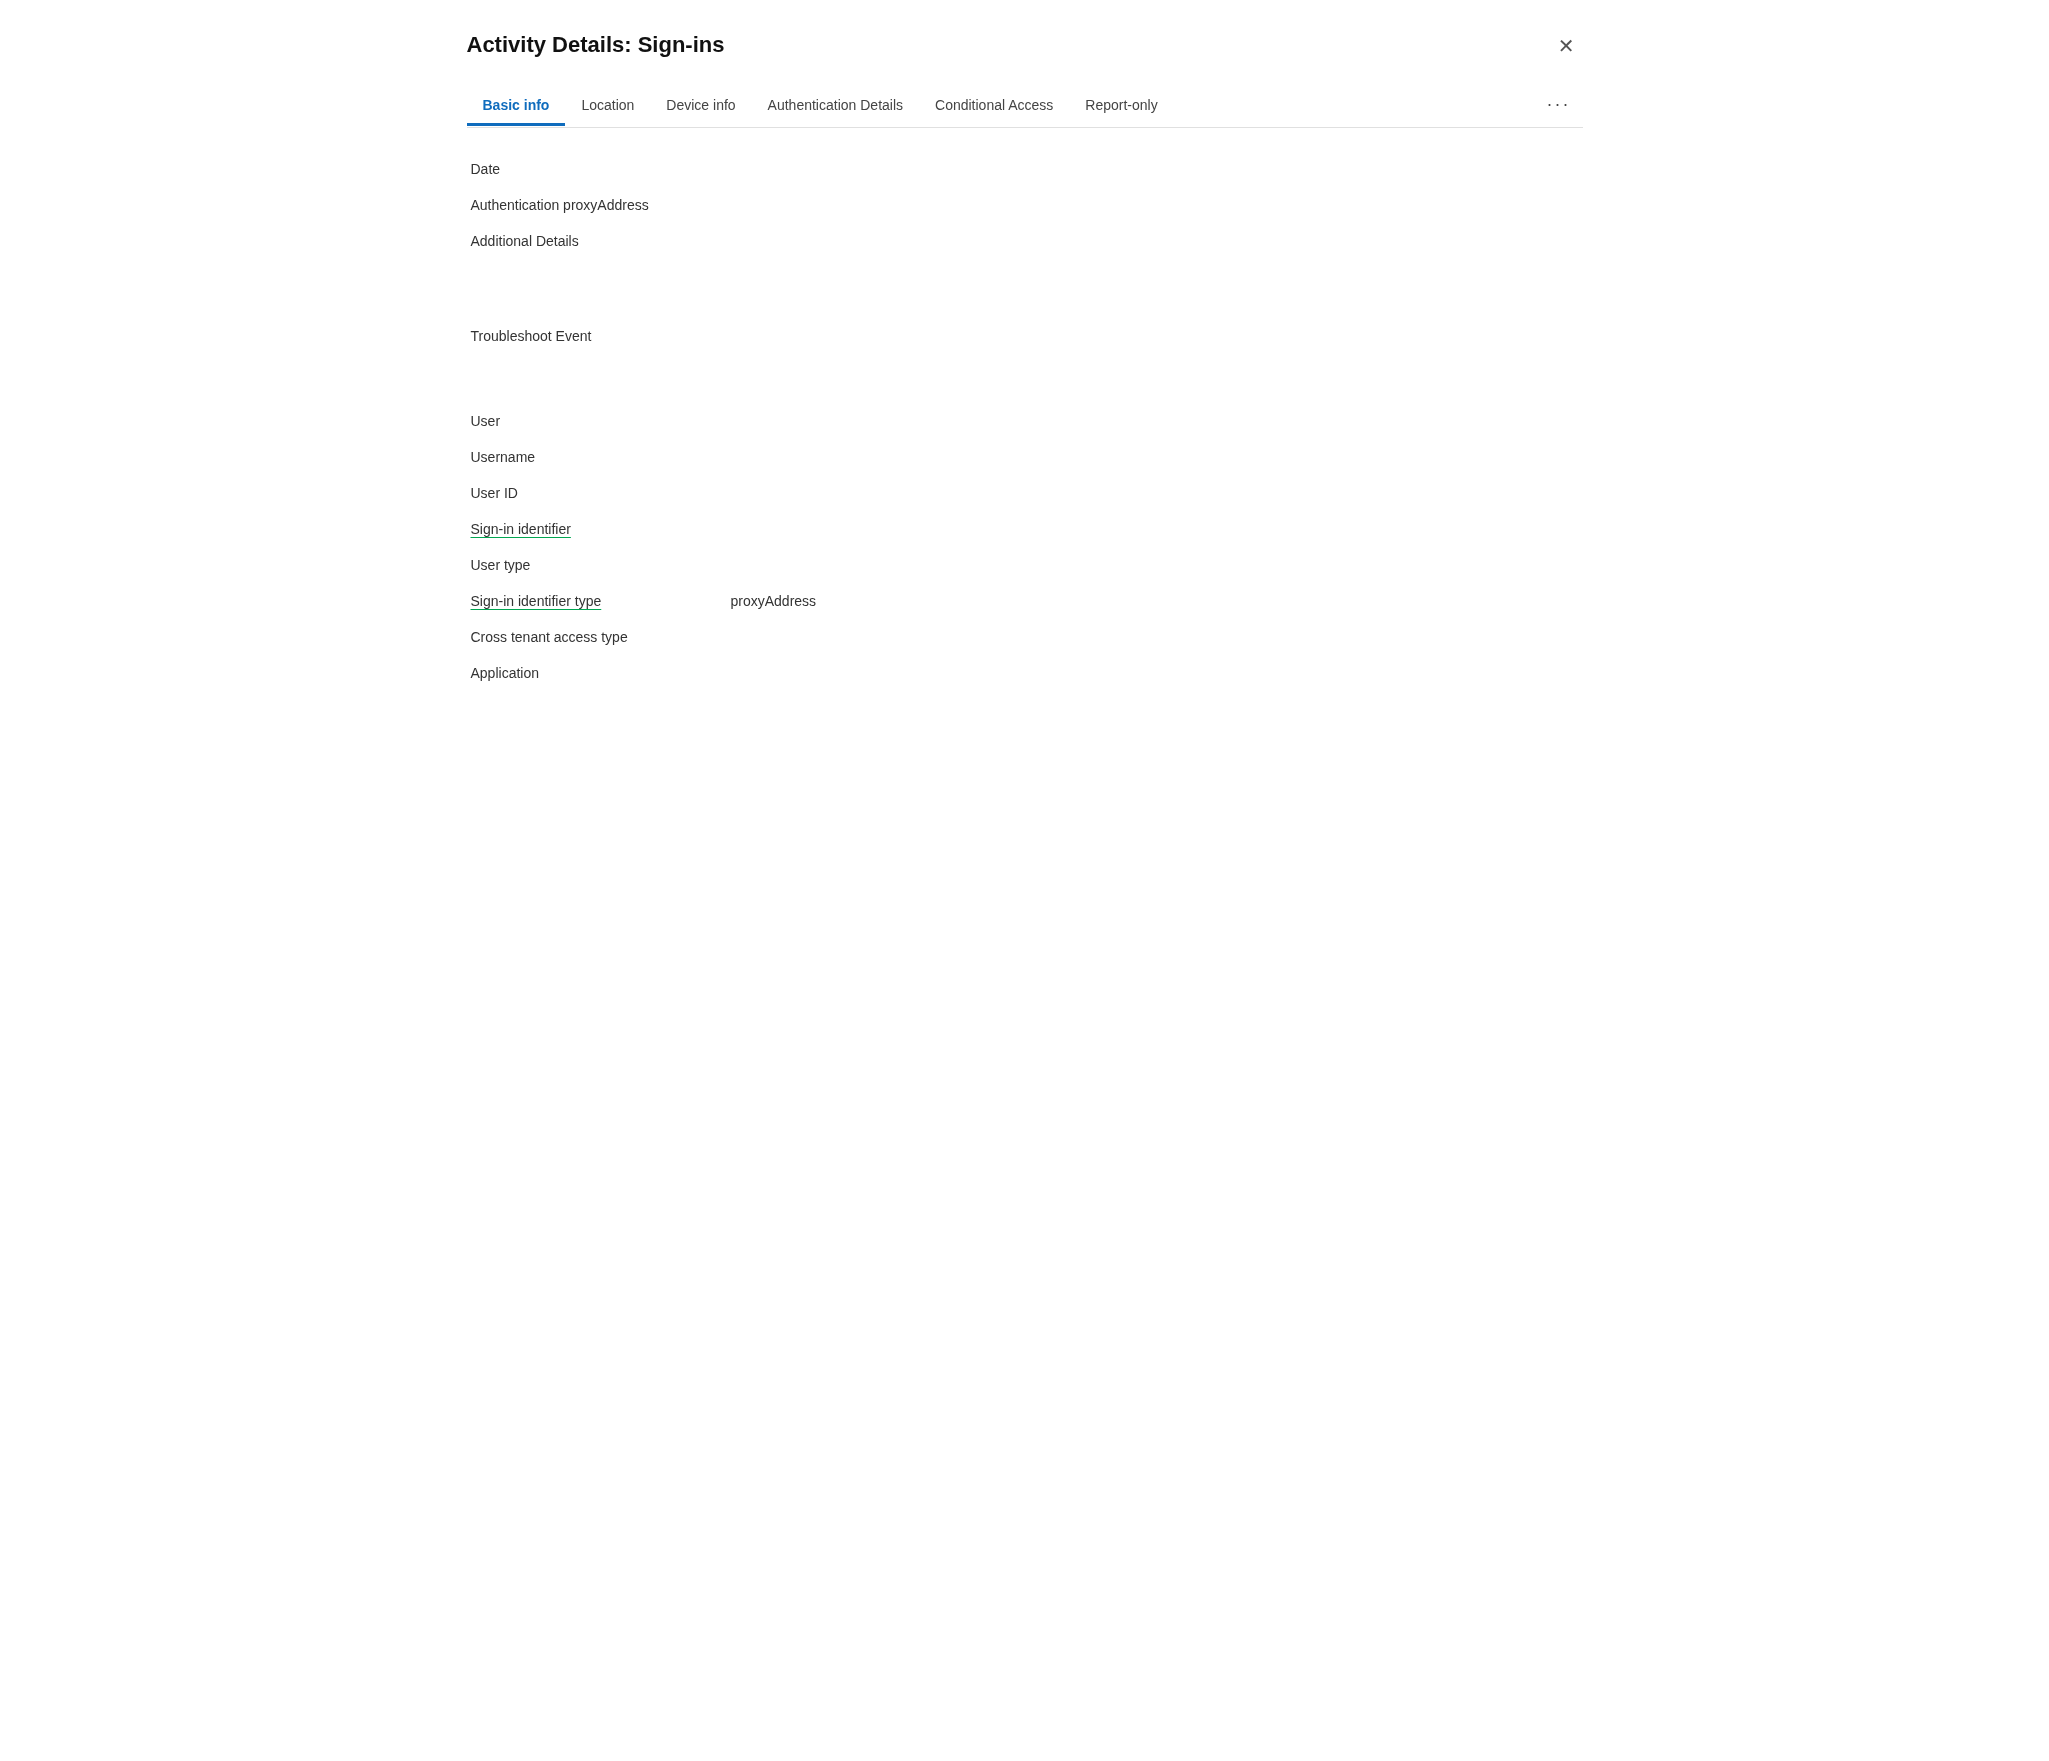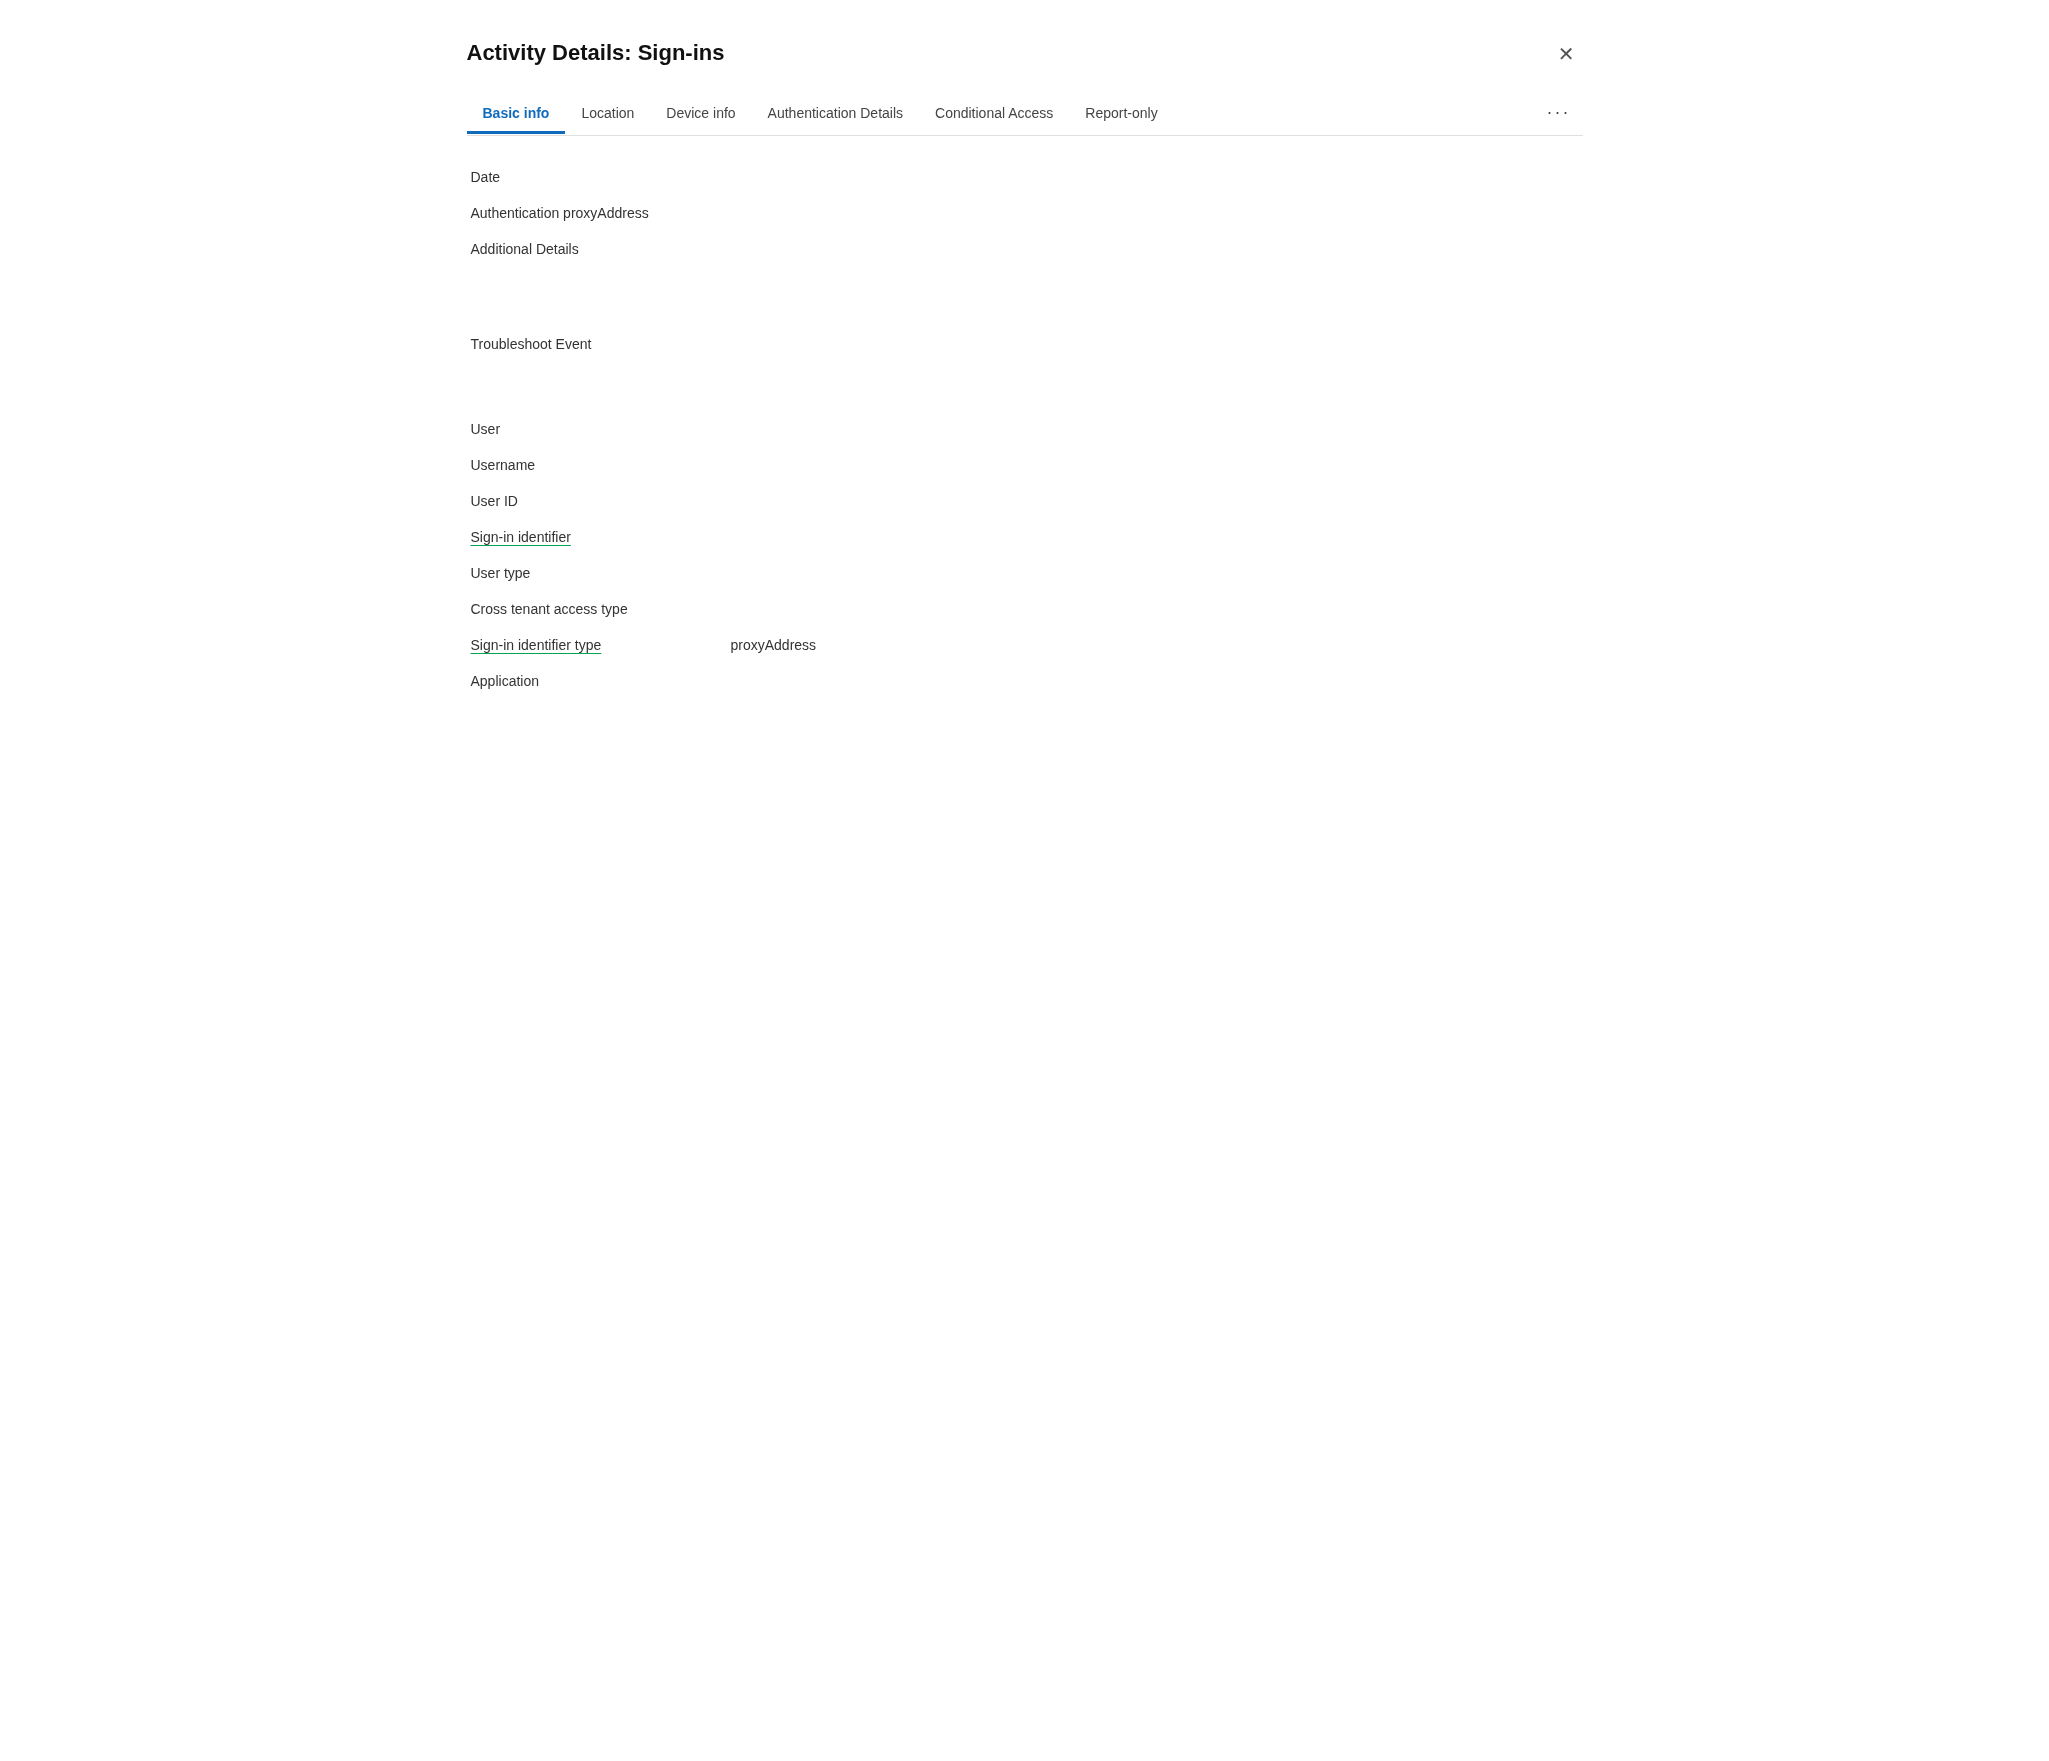--- a/index.html
+++ b/index.html
@@ -11,21 +11,21 @@
     body {
       font-family: 'Segoe UI', -apple-system, BlinkMacSystemFont, sans-serif;
       font-size: 14px;
       background: #fff;
       color: #333;
     }
 
     .dialog {
       width: 100%;
       max-width: 1180px;
-      margin: 12px auto;
+      margin: 4px auto;
       background: #fff;
       padding: 28px 32px 32px 32px;
       position: relative;
     }
 
     .dialog-header {
       display: flex;
       justify-content: space-between;
       align-items: flex-start;
       margin-bottom: 24px;
@@ -186,27 +186,27 @@
       </div>
       <div class="field-row">
         <span class="field-label underlined-green">Sign-in identifier</span>
         <span class="field-value"></span>
       </div>
       <div class="field-row">
         <span class="field-label">User type</span>
         <span class="field-value"></span>
       </div>
       <div class="field-row">
-        <span class="field-label">Cross tenant access type</span>
-        <span class="field-value"></span>
-      </div>
-      <div class="field-row">
         <span class="field-label underlined-green">Sign-in identifier type</span>
         <span class="field-value">proxyAddress</span>
       </div>
       <div class="field-row">
+        <span class="field-label">Cross tenant access type</span>
+        <span class="field-value"></span>
+      </div>
+      <div class="field-row">
         <span class="field-label">Application</span>
         <span class="field-value"></span>
       </div>
     </div>
 
   </div>
 </div>
 
 </body></html>

